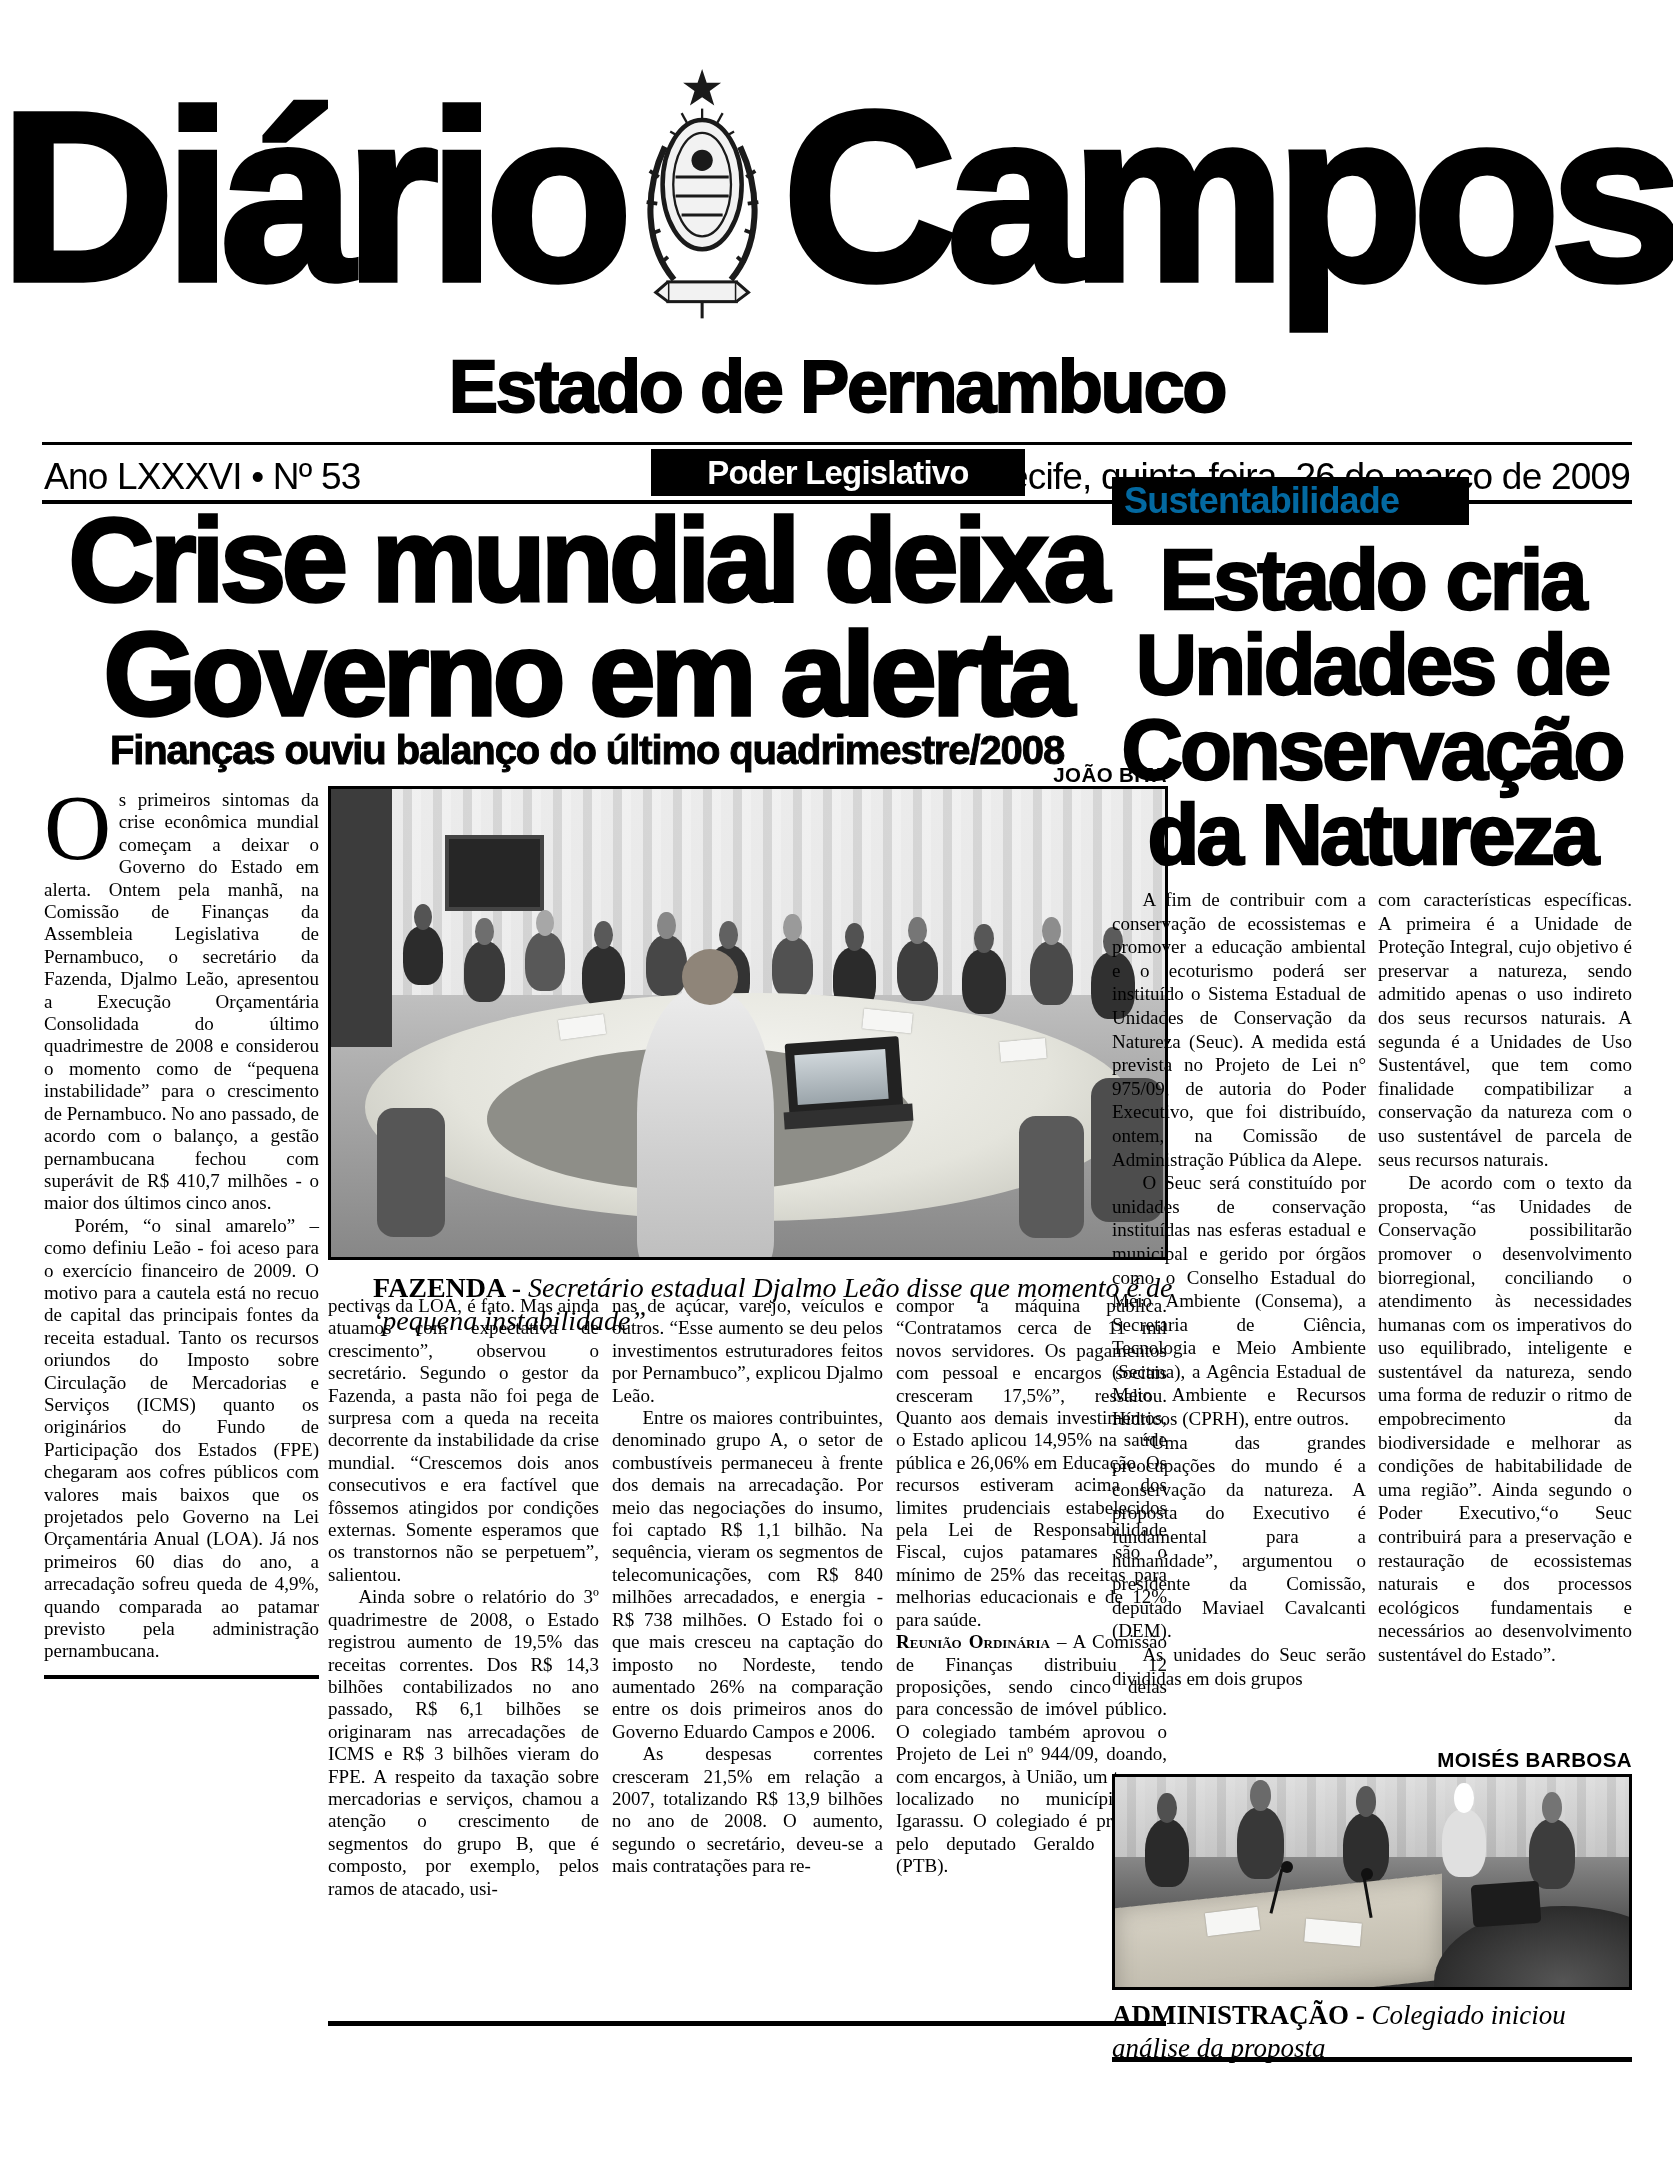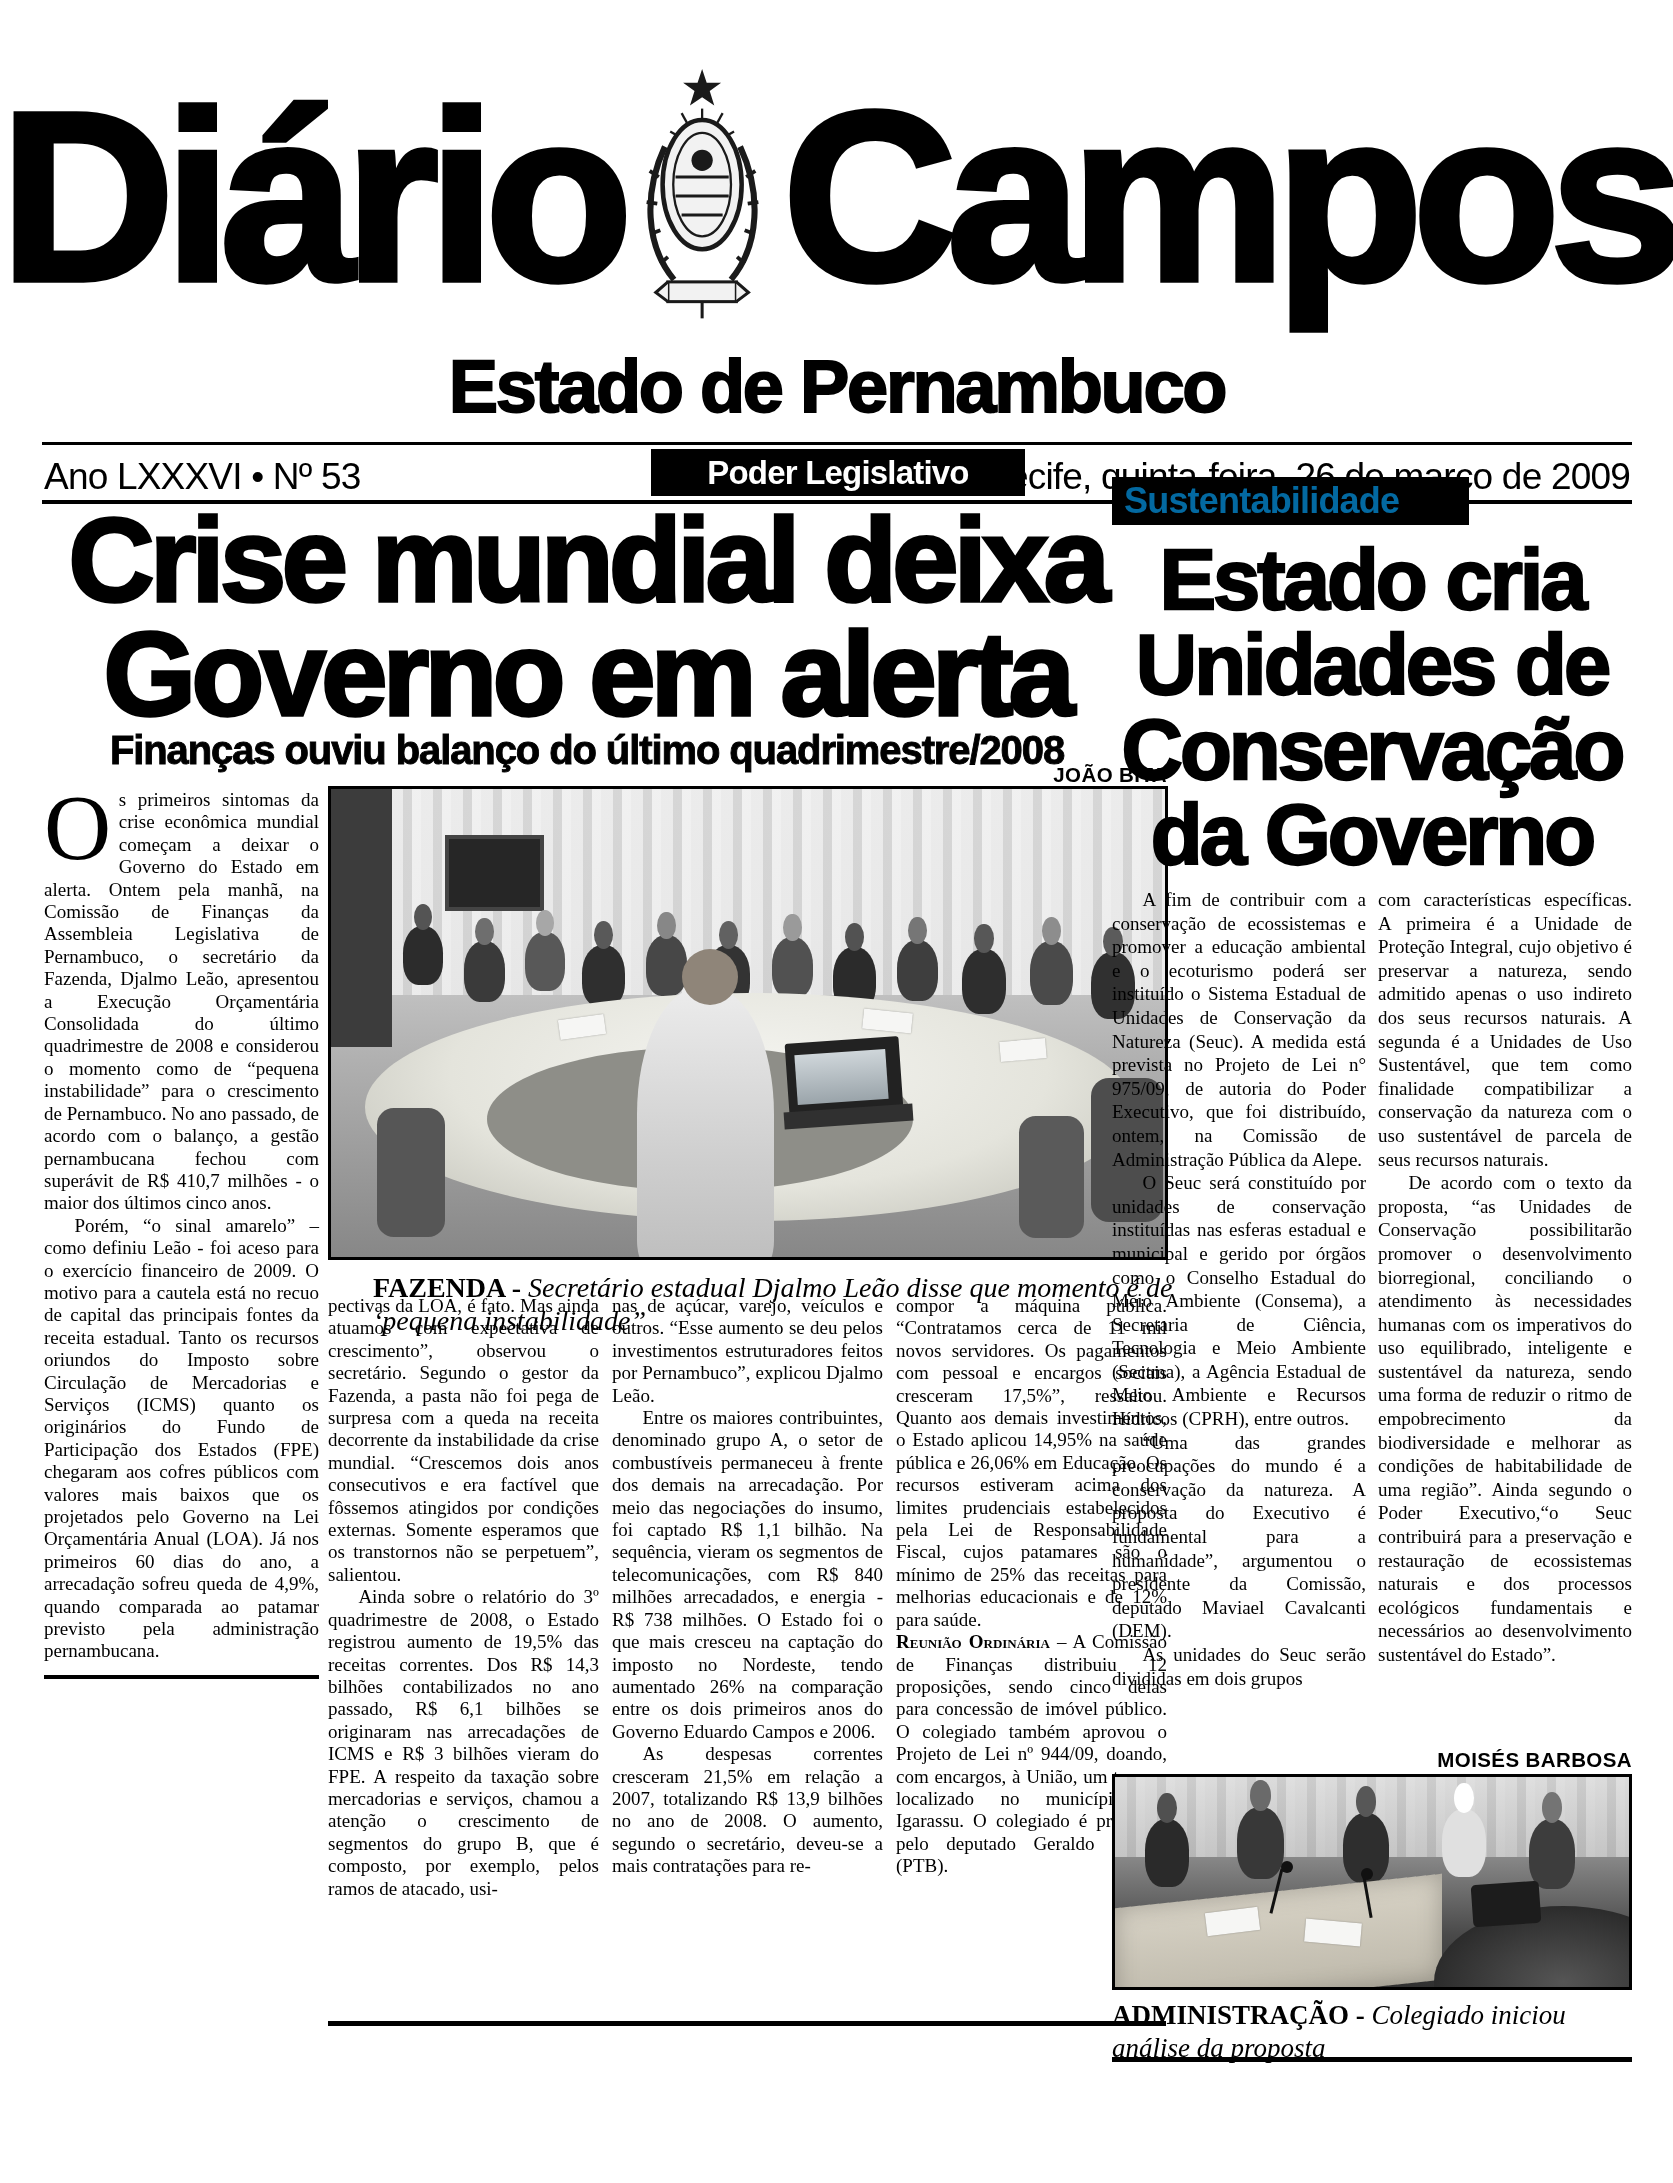--- a/index.html
+++ b/index.html
@@ -177,21 +177,21 @@
     <p><span class="sc">Reunião Ordinária</span><span> – A Comissão de Finanças distribuiu 12 proposições, sendo cinco delas para concessão de imóvel público. O colegiado também aprovou o Projeto de Lei nº 944/09, doando, com encargos, à União, um terreno localizado no município de Igarassu. O colegiado é presidido pelo deputado Geraldo Coelho (PTB).</span></p>
   </div>
 
   <div class="abs rule" style="left:328px;top:2021px;width:838px;height:4.6px;"></div>
 
   <div class="abs kicker">Sustentabilidade</div>
   <div class="abs side-headline">
     <div>Estado cria</div>
     <div>Unidades de</div>
     <div>Conservação</div>
-    <div>da Governo</div>
+    <div>da Natureza</div>
   </div>
 
   <div class="abs bodycol" style="left:1112px;top:888px;width:254px;height:874px;overflow:hidden;line-height:23.6px;">
     <p class="indent">A fim de contribuir com a conservação de ecossistemas e promover a educação ambiental e o ecoturismo poderá ser instituído o Sistema Estadual de Unidades de Conservação da Natureza (Seuc). A medida está prevista no Projeto de Lei n° 975/09, de autoria do Poder Executivo, que foi distribuído, ontem, na Comissão de Administração Pública da Alepe.</p>
     <p class="indent">O Seuc será constituído por unidades de conservação instituídas nas esferas estadual e municipal e gerido por órgãos como o Conselho Estadual do Meio Ambiente (Consema), a Secretaria de Ciência, Tecnologia e Meio Ambiente (Sectma), a Agência Estadual de Meio Ambiente e Recursos Hídricos (CPRH), entre outros.</p>
     <p class="indent">“Uma das grandes preocupações do mundo é a conservação da natureza. A proposta do Executivo é fundamental para a humanidade”, argumentou o presidente da Comissão, deputado Maviael Cavalcanti (DEM).</p>
     <p class="indent">As unidades do Seuc serão divididas em dois grupos</p>
   </div>
 
   <div class="abs bodycol" style="left:1378px;top:888px;width:254px;height:874px;overflow:hidden;line-height:23.6px;">

